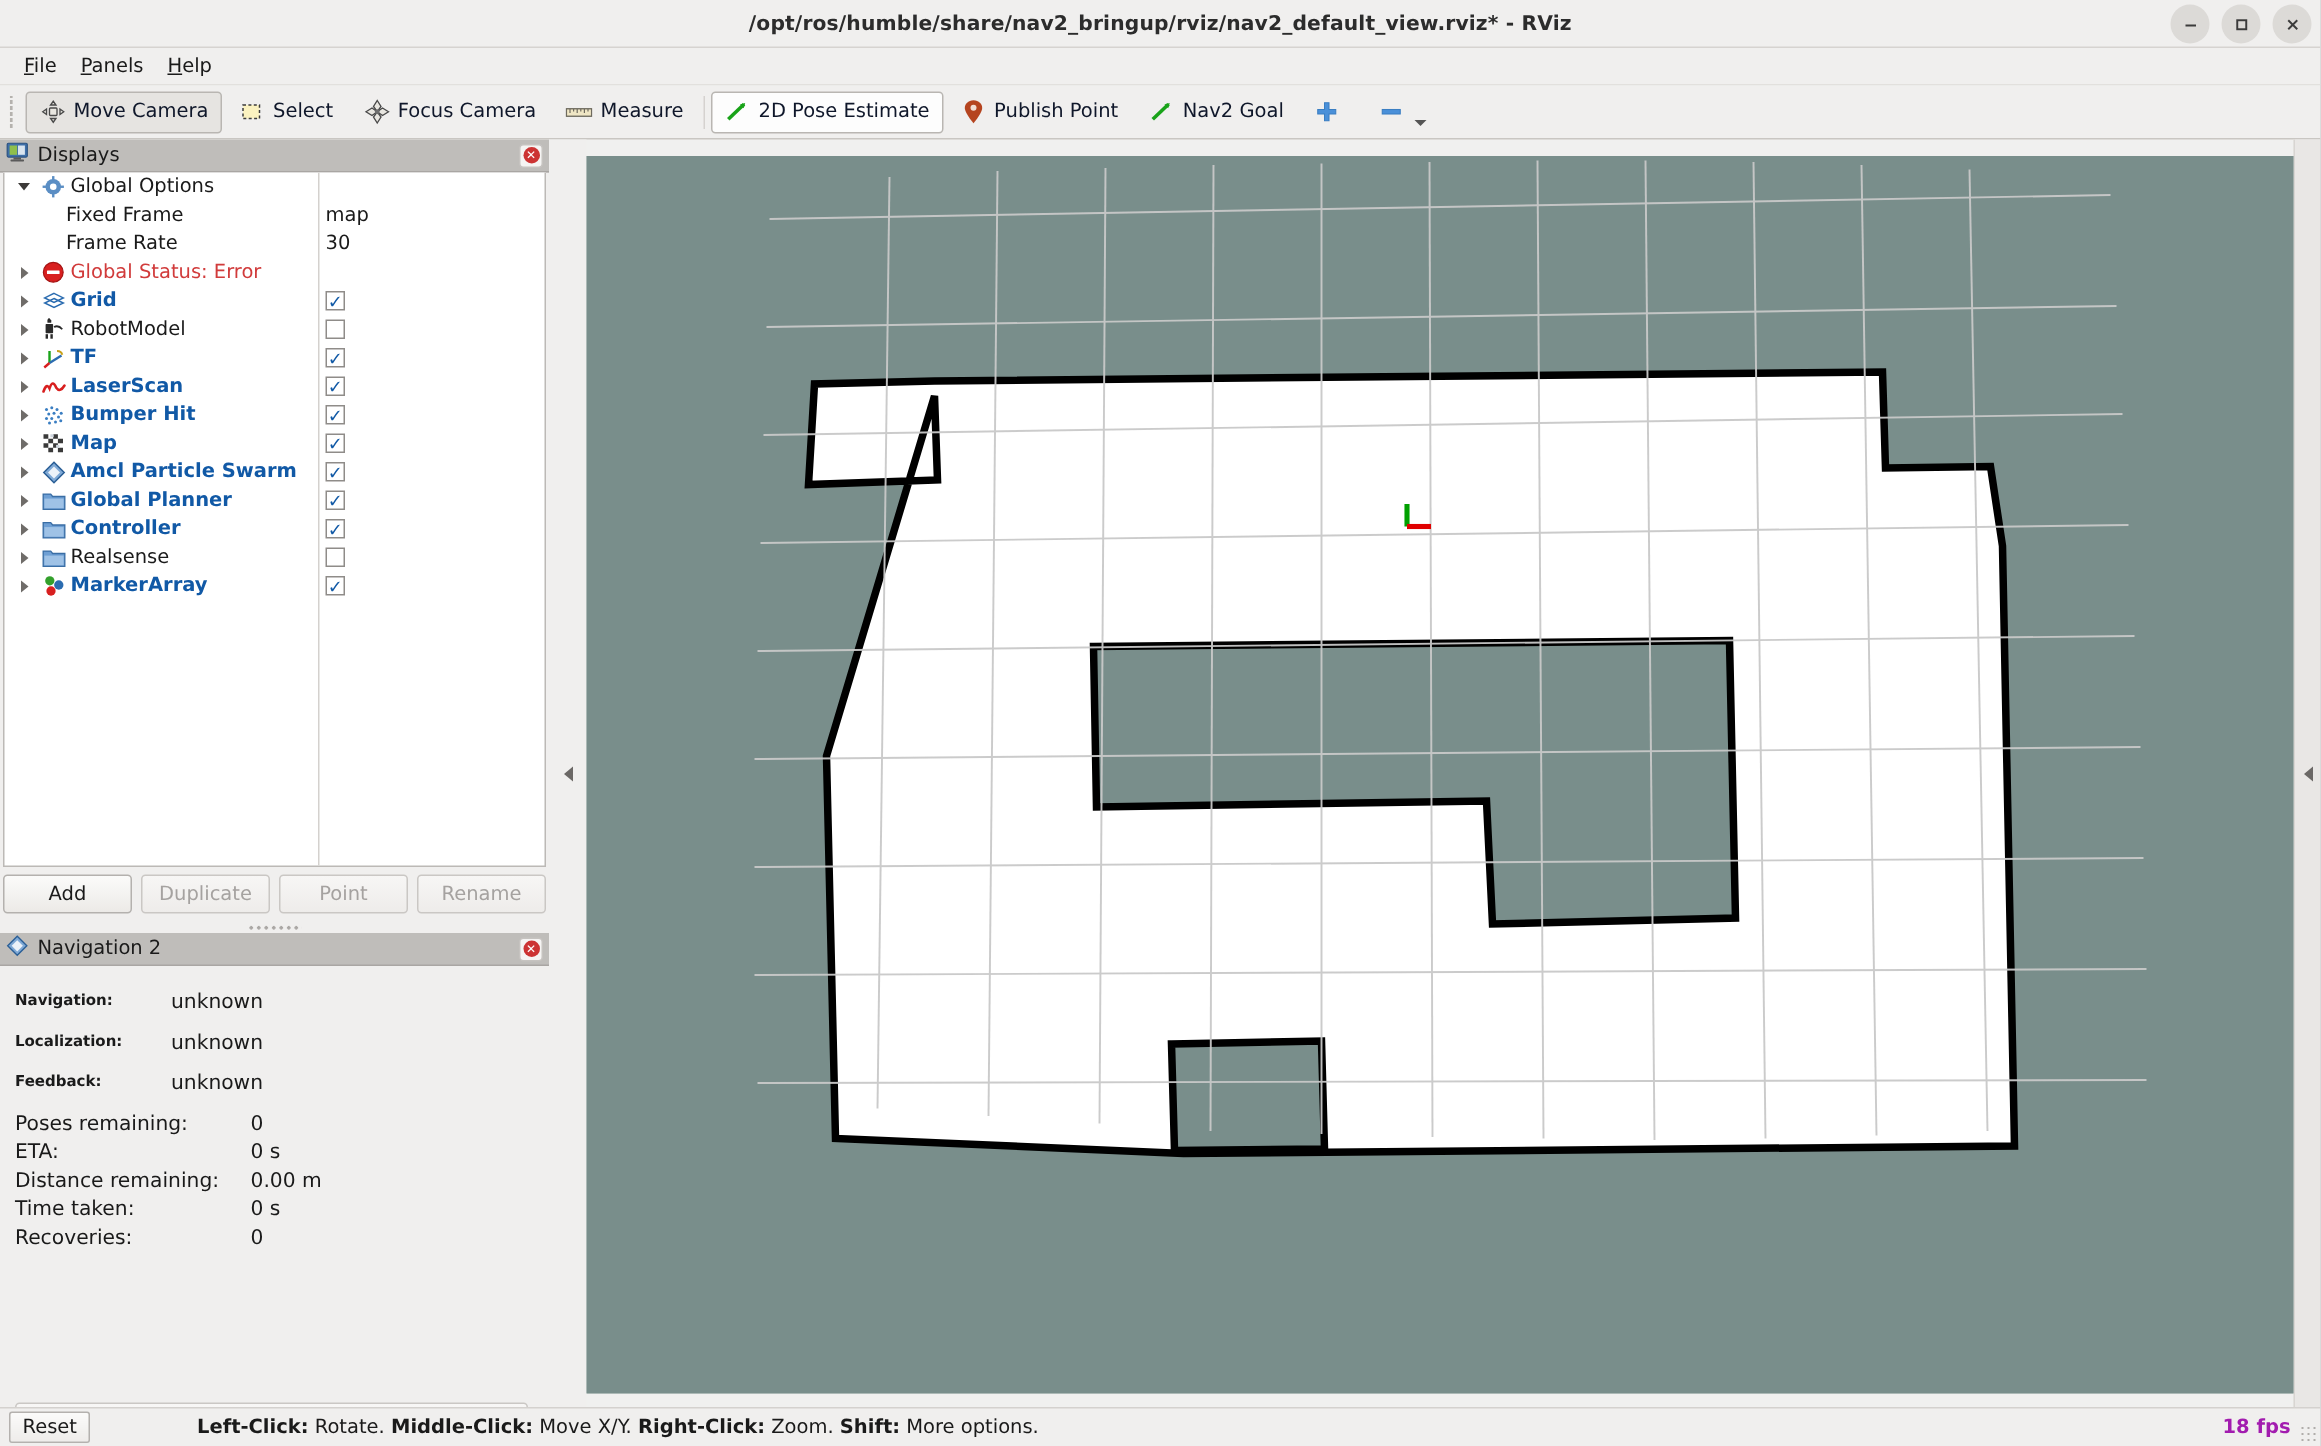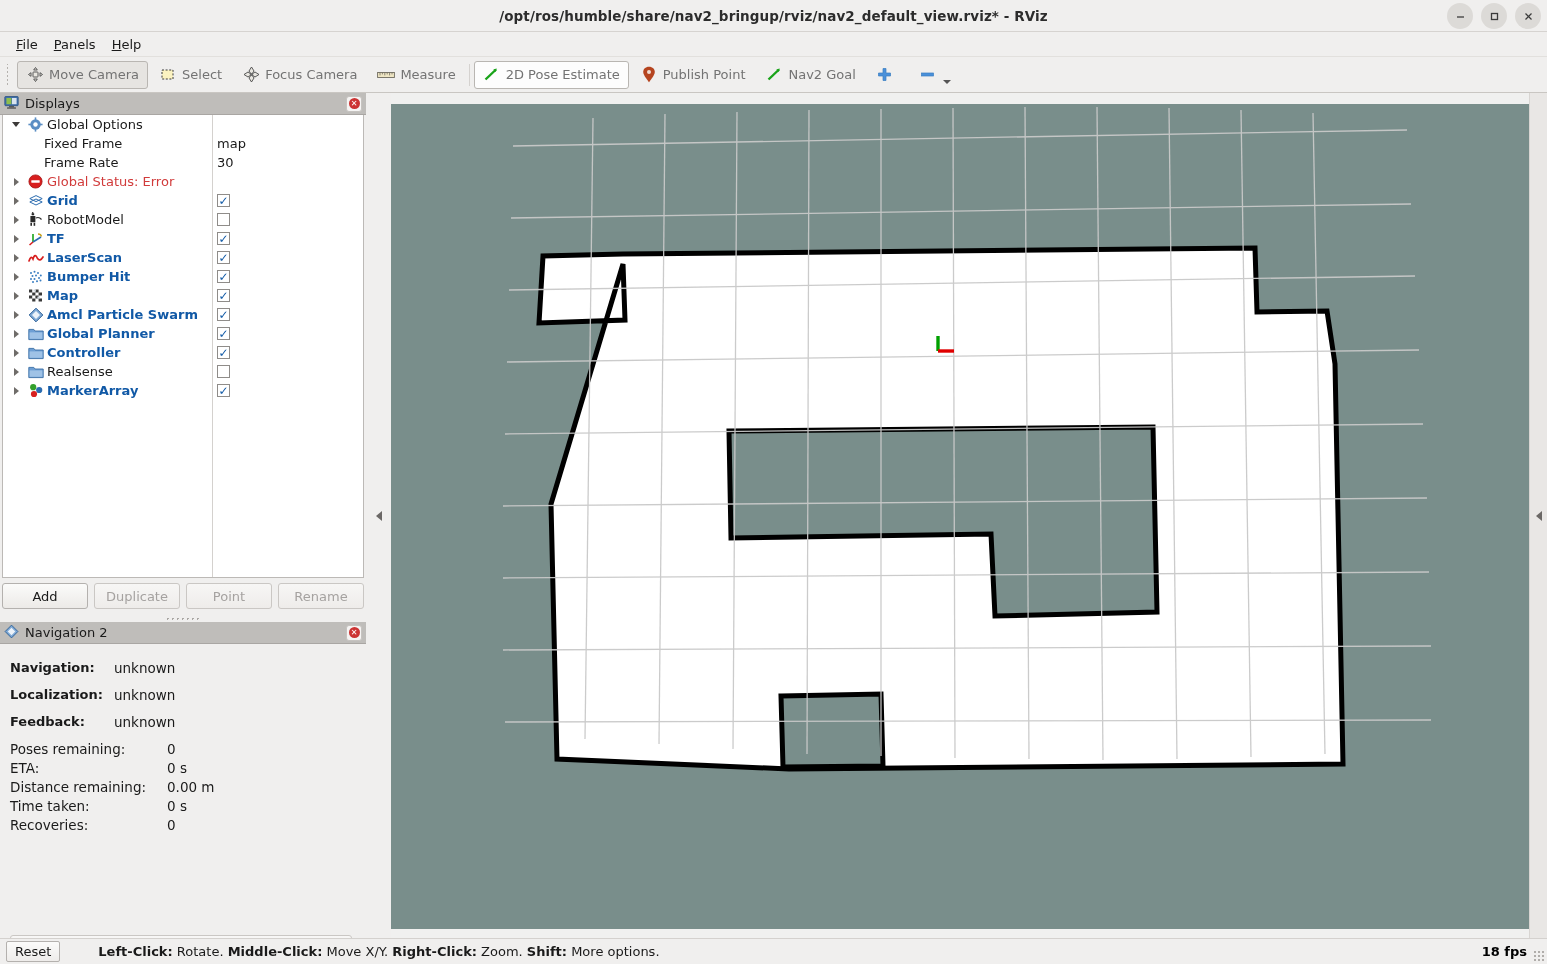--- a/index.html
+++ b/index.html
@@ -51,21 +51,21 @@
     display: flex; align-items: center; padding-left: 4px;
   }
   .tb-grip { width: 9px; height: 22px; margin-right: 3px;
     background-image: radial-gradient(#b5b2ae 1px, transparent 1px);
     background-size: 3px 4px; background-position: 2px 2px; background-repeat: repeat-y;
   }
   .tb-btn {
     display: flex; align-items: center; gap: 5px;
     height: 28px; padding: 0 8px; margin: 0 1px;
     border: 1px solid transparent; border-radius: 3px;
-    font-size: 13px; color: #737373; white-space: nowrap;
+    font-size: 13px; color: #0f172a; white-space: nowrap;
   }
   .tb-btn.checked {
     background: #e6e4e1; border: 1px solid #b9b6b2;
   }
   .tb-btn.outlined {
     background: #fdfdfd; border: 1px solid #b9b6b2;
   }
   .tb-icon { width: 18px; height: 18px; display: flex; align-items: center; justify-content: center; }
   .tb-sep { width: 1px; height: 22px; background: #d5d2cf; margin: 0 3px; }
   .tb-arrow { position: relative; top: 7px; left: -4px; width: 0; height: 0;
@@ -123,21 +123,21 @@
   .dock-split { position: absolute; left: 0; top: 520px; width: 366px; height: 9px;
     display:flex;align-items:center;justify-content:center; }
   .dock-split .dots { width: 36px; height: 4px;
     background-image: radial-gradient(#aaa7a4 1px, transparent 1px);
     background-size: 5px 5px; }
 
   
   .nav2 { position: absolute; left: 0; top: 529px; width: 366px; height: 309px; }
   .nav2-body { position: relative; padding: 10px 0 0 0; }
   .nav-line { display: flex; align-items: center; height: 27px; padding-left: 10px; }
-  .nav-key { font-weight: bold; font-size: 13px; width: 104px; }
+  .nav-key { font-weight: bold; font-size: 10px; width: 104px; }
   .nav-val { font-size: 13.5px; }
   .stat-line { display: flex; align-items: baseline; height: 19px; padding-left: 10px; font-size: 13.5px; }
   .stat-key { width: 157px; }
   .stat-val { }
   .nav-btns { position: absolute; left: 10px; top: 313px; width: 342px; }
   .nav-btn {
     height: 24px; margin-bottom: 4px;
     border: 1px solid #cac7c4; border-radius: 3px;
     background: linear-gradient(to bottom, #f8f7f6, #eeecea);
     font-size: 13px; color: #a5a2a0; display: flex; align-items: center; justify-content: center;
@@ -154,30 +154,30 @@
   .view3d {
     position: absolute; left: 391px; top: 104px; width: 1138px; height: 825px;
     background: #798e8b; overflow: hidden;
   }
   .view3d svg { display: block; }
 
   
   .statusbar {
     position: absolute; left: 0; top: 938px; width: 1547px; height: 26px;
     background: #f0efee; border-top: 1px solid #d4d1ce;
-    display: flex; align-items: center; padding: 0 6px;
+    display: flex; align-items: center; padding: 0 6px; gap: 33px;
   }
   .reset-btn {
     height: 21px; padding: 0 8px; border: 1px solid #b4b1ae; border-radius: 2px;
     background: linear-gradient(to bottom, #fbfbfa, #eeecea); font-size: 13px;
     display: flex; align-items: center; margin-right: 10px;
   }
   .hint { font-size: 13px; color: #1a1a1a; margin-left: 28px; }
   .hint b { font-weight: bold; }
-  .fps { margin-left: auto; font-size: 13px; font-weight: bold; color: #000000; margin-right: 14px; }
+  .fps { margin-left: auto; font-size: 13px; font-weight: bold; color: #a21caf; margin-right: 14px; }
   .grip-corner { position: absolute; right: 2px; bottom: 2px; width: 12px; height: 12px;
     background-image: radial-gradient(#b0adaa 1px, transparent 1px); background-size: 4px 4px; }
 </style>
 </head>
 <body>
 
 <div id="app">
 
   <div class="titlebar">
     <div class="title">/opt/ros/humble/share/nav2_bringup/rviz/nav2_default_view.rviz* - RViz</div>

